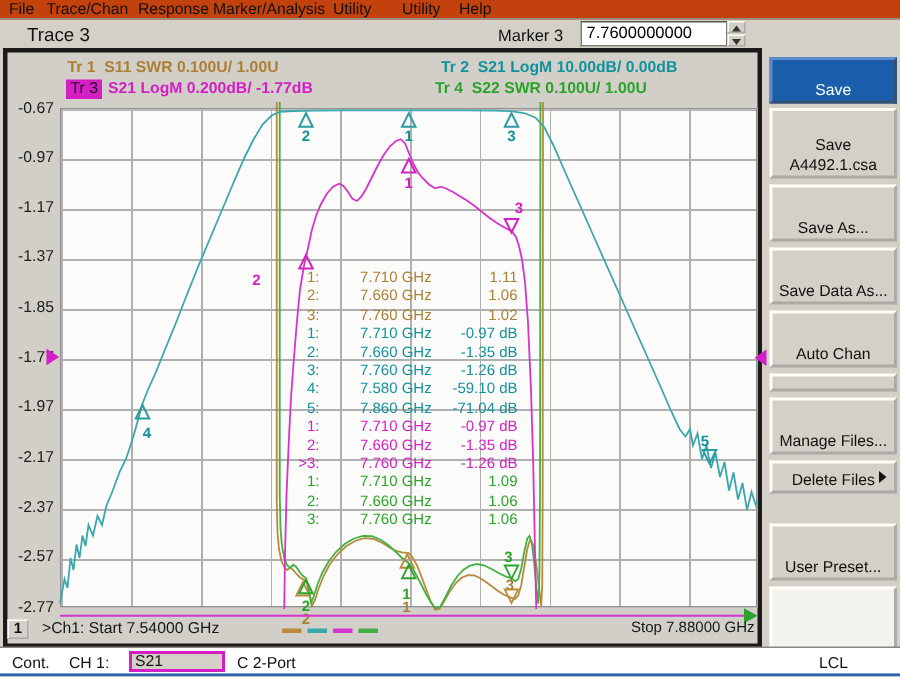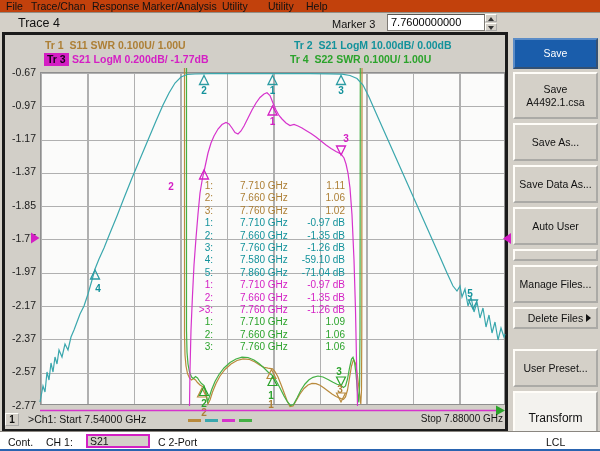--- a/index.html
+++ b/index.html
@@ -12,39 +12,39 @@
   .titlebar{left:0;top:14px;width:600px;height:18px;background:#d4d0c8}
   .tracetitle{left:18px;top:16px;font-size:12.5px;color:#111}
   .mkrlabel{left:332px;top:18px;font-size:11px;color:#111}
   .mkrinput{left:387px;top:14px;width:98px;height:17px;background:#fff;border:1px solid #7d7a74;border-top-color:#5a5752;font-size:11px;color:#000;line-height:15px;padding-left:3px}
   .spinner{left:485px;top:14px;width:12px;height:17px}
   .spinbtn{position:absolute;left:0;width:12px;height:8px;background:#d4d0c8;border:1px outset #fffefa}
   .spinbtn .tri{position:absolute;left:2px;width:0;height:0}
   
   .screen{left:2px;top:32px;width:506px;height:400px;background:#d2cfc8;border:3px solid #1b1b1b}
   .trline{position:absolute;height:13px;font-size:10.5px;font-weight:bold;white-space:pre}
-  .tr3tag{position:absolute;left:44px;top:53px;height:13px;padding:0 3px;background:#d41fc4;color:#1a001a;font-size:10.5px;font-weight:bold;line-height:13px}
+  .tr3tag{position:absolute;left:44px;top:53px;height:13px;padding:0 3px;background:#d41fc4;color:#1a001a;font-size:10.5px;font-weight:normal;line-height:13px}
   .plot{left:40px;top:72px;width:465px;height:333px;background:#fbfbfa;border:1px solid #8f8f8f;
         background-image:repeating-linear-gradient(to right,#b0b0b0 0 1px,transparent 1px 46.5px),
                          repeating-linear-gradient(to bottom,#b0b0b0 0 1px,transparent 1px 33.3px)}
   .ylab{position:absolute;left:2px;width:34px;height:11px;text-align:right;font-size:10.5px;color:#1c1c1c;line-height:11px}
   
   .mrow{position:absolute;left:145px;width:200px;height:12px;font-size:10px;line-height:12px}
   .mn{position:absolute;left:0;width:68px;text-align:right}
   .mf{position:absolute;left:95px;width:80px;text-align:left}
   .mv{position:absolute;right:0;width:70px;text-align:right}
   .co{color:#ad7f35}.ct{color:#13929b}.cm{color:#d41fc4}.cg{color:#2ba32b}
   
   .chbadge{left:5px;top:413px;width:14px;height:13px;background:#d4d0c8;border:1px outset #fffefa;font-size:10px;font-weight:bold;text-align:center;line-height:11px;color:#111}
   .startlab{left:28px;top:413px;font-size:10.5px;color:#161616;white-space:pre}
   .stoplab{left:400px;top:413px;width:103px;text-align:right;font-size:10px;color:#161616}
   .dash{position:absolute;top:419px;width:13px;height:3px}
   
   .sk{position:absolute;left:513px;width:85px;background:#d4d0c8;border:2px outset #fffdf8;color:#111;
-      display:flex;flex-direction:column;align-items:center;justify-content:center;font-size:10.5px;text-align:center;line-height:13px}
+      display:flex;flex-direction:column;align-items:center;justify-content:flex-end;font-size:10.5px;text-align:center;line-height:13px}
   .sk.blue{background:#1a5dab;color:#fff;border:2px outset #5b8cc7}
   .sk.light{background:#f3f2ee;font-size:12px}
   .subarrow{position:absolute;right:5px;top:50%;margin-top:-4px;width:0;height:0;border-left:5px solid #111;border-top:4px solid transparent;border-bottom:4px solid transparent}
   
   .statusbar{left:0;top:432px;width:600px;height:17px;background:#ffffff;border-top:1px solid #fff;box-shadow:0 -1px 0 #8a8680;font-size:10.5px;color:#111}
   .sbitem{position:absolute;top:3px}
   .s21box{position:absolute;left:86px;top:1px;width:64px;height:14px;border:2px solid #d41fc4;background:#d4d0c8;line-height:10px;padding-left:2px;font-size:10.5px}
   .bluestrip{left:0;top:449px;width:600px;height:2px;background:#2a64b0}
   svg{pointer-events:none}
   svg text{font-family:"Liberation Sans",sans-serif;font-weight:bold}
@@ -56,21 +56,21 @@
   <span class="menuitem" style="left:6px">File</span>
   <span class="menuitem" style="left:31px">Trace/Chan</span>
   <span class="menuitem" style="left:92px">Response</span>
   <span class="menuitem" style="left:142px">Marker/Analysis</span>
   <span class="menuitem" style="left:222px">Utility</span>
   <span class="menuitem" style="left:268px">Utility</span>
   <span class="menuitem" style="left:306px">Help</span>
 </div>
 
 <div class="abs titlebar"></div>
-<div class="abs tracetitle">Trace 4</div>
+<div class="abs tracetitle">Trace 3</div>
 <div class="abs mkrlabel">Marker 3</div>
 <div class="abs mkrinput">7.7600000000 GHz</div>
 <div class="abs spinner">
   <div class="spinbtn" style="top:0">
     <span class="tri" style="top:2px;border-left:3px solid transparent;border-right:3px solid transparent;border-bottom:4px solid #333"></span>
   </div>
   <div class="spinbtn" style="top:9px">
     <span class="tri" style="top:2px;border-left:3px solid transparent;border-right:3px solid transparent;border-top:4px solid #333"></span>
   </div>
 </div>
@@ -231,21 +231,21 @@
     <span>Save</span>
     <span>A4492.1.csa</span>
   </div>
 <div class="sk" style="top:123px;height:38px">
     <span>Save As...</span>
   </div>
 <div class="sk" style="top:165px;height:38px">
     <span>Save Data As...</span>
   </div>
 <div class="sk" style="top:207px;height:38px">
-    <span>Auto User</span>
+    <span>Auto Chan</span>
   </div>
 <div class="sk" style="top:249px;height:12px"></div>
 <div class="sk" style="top:265px;height:38px">
     <span>Manage Files...</span>
   </div>
 <div class="sk" style="top:307px;height:22px">
     <span>Delete Files</span>
     <span class="subarrow"></span>
   </div>
 <div class="sk" style="top:349px;height:38px">

